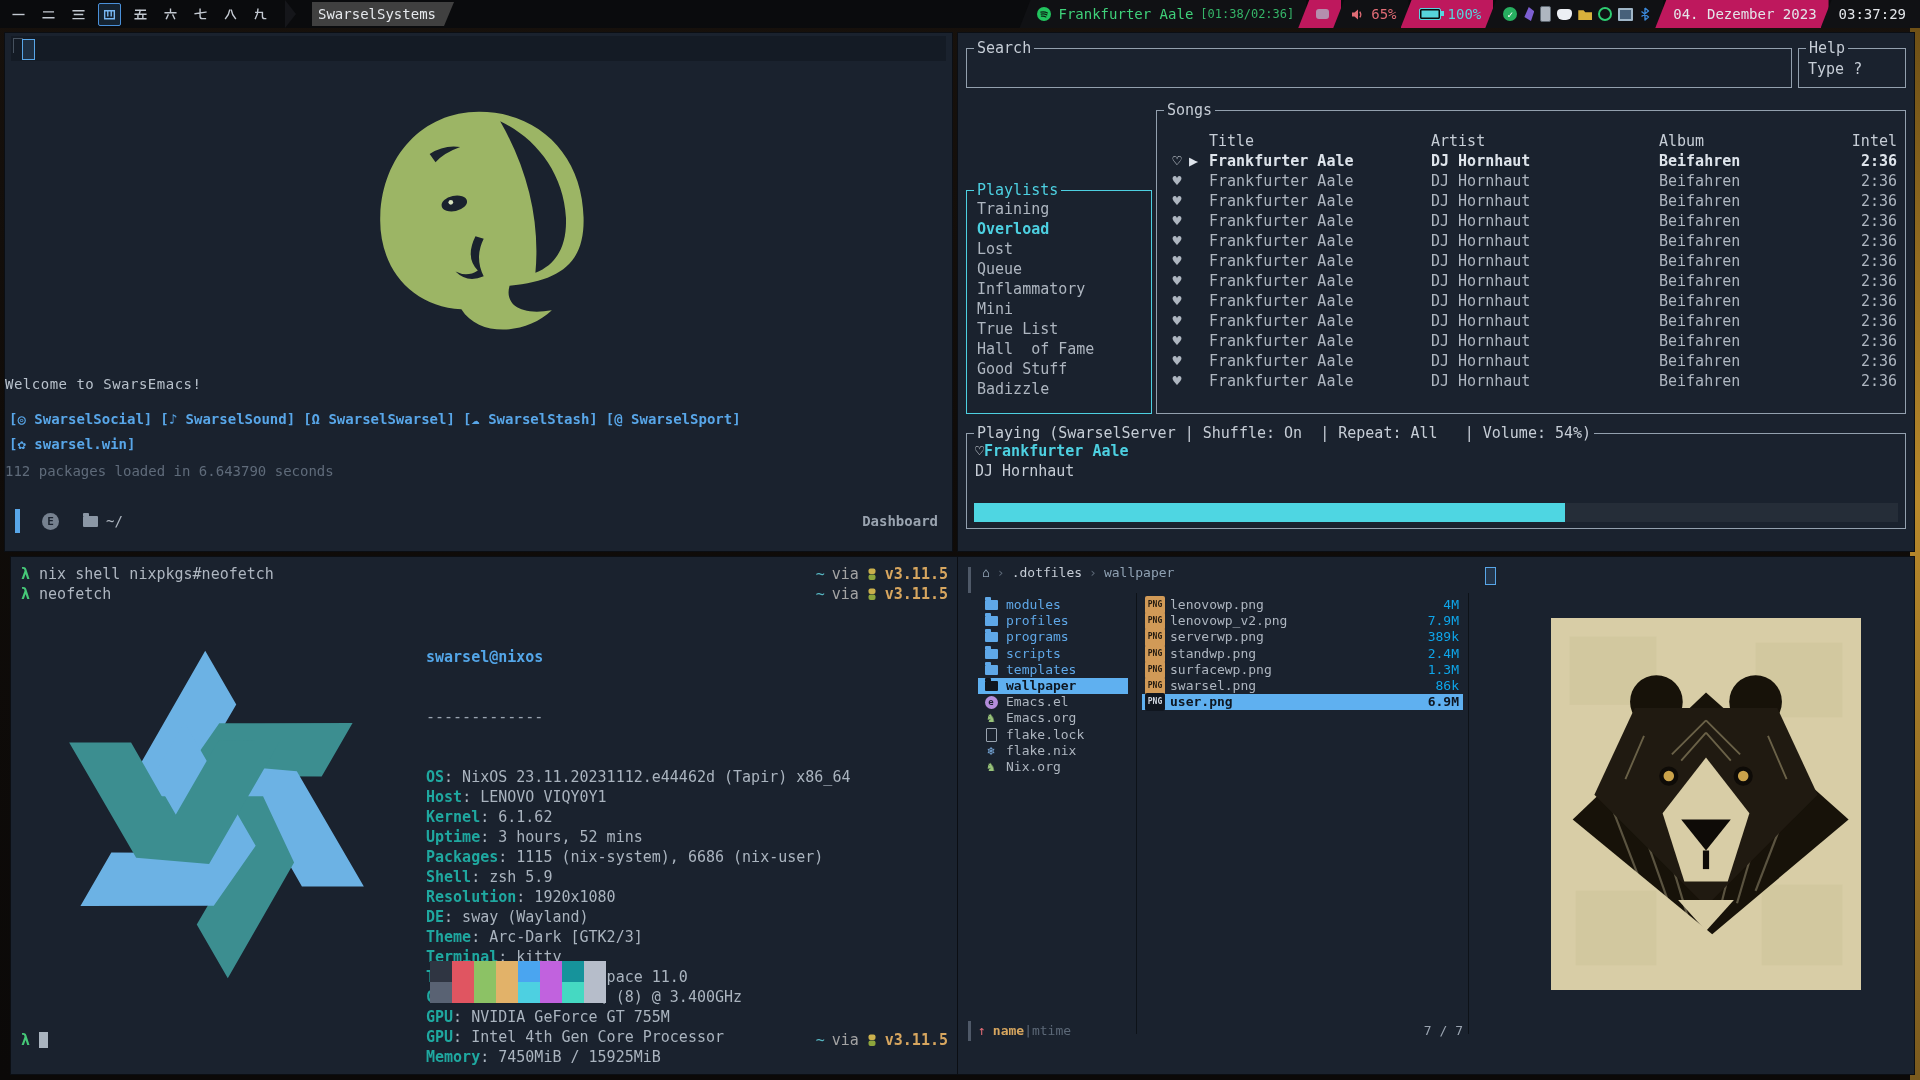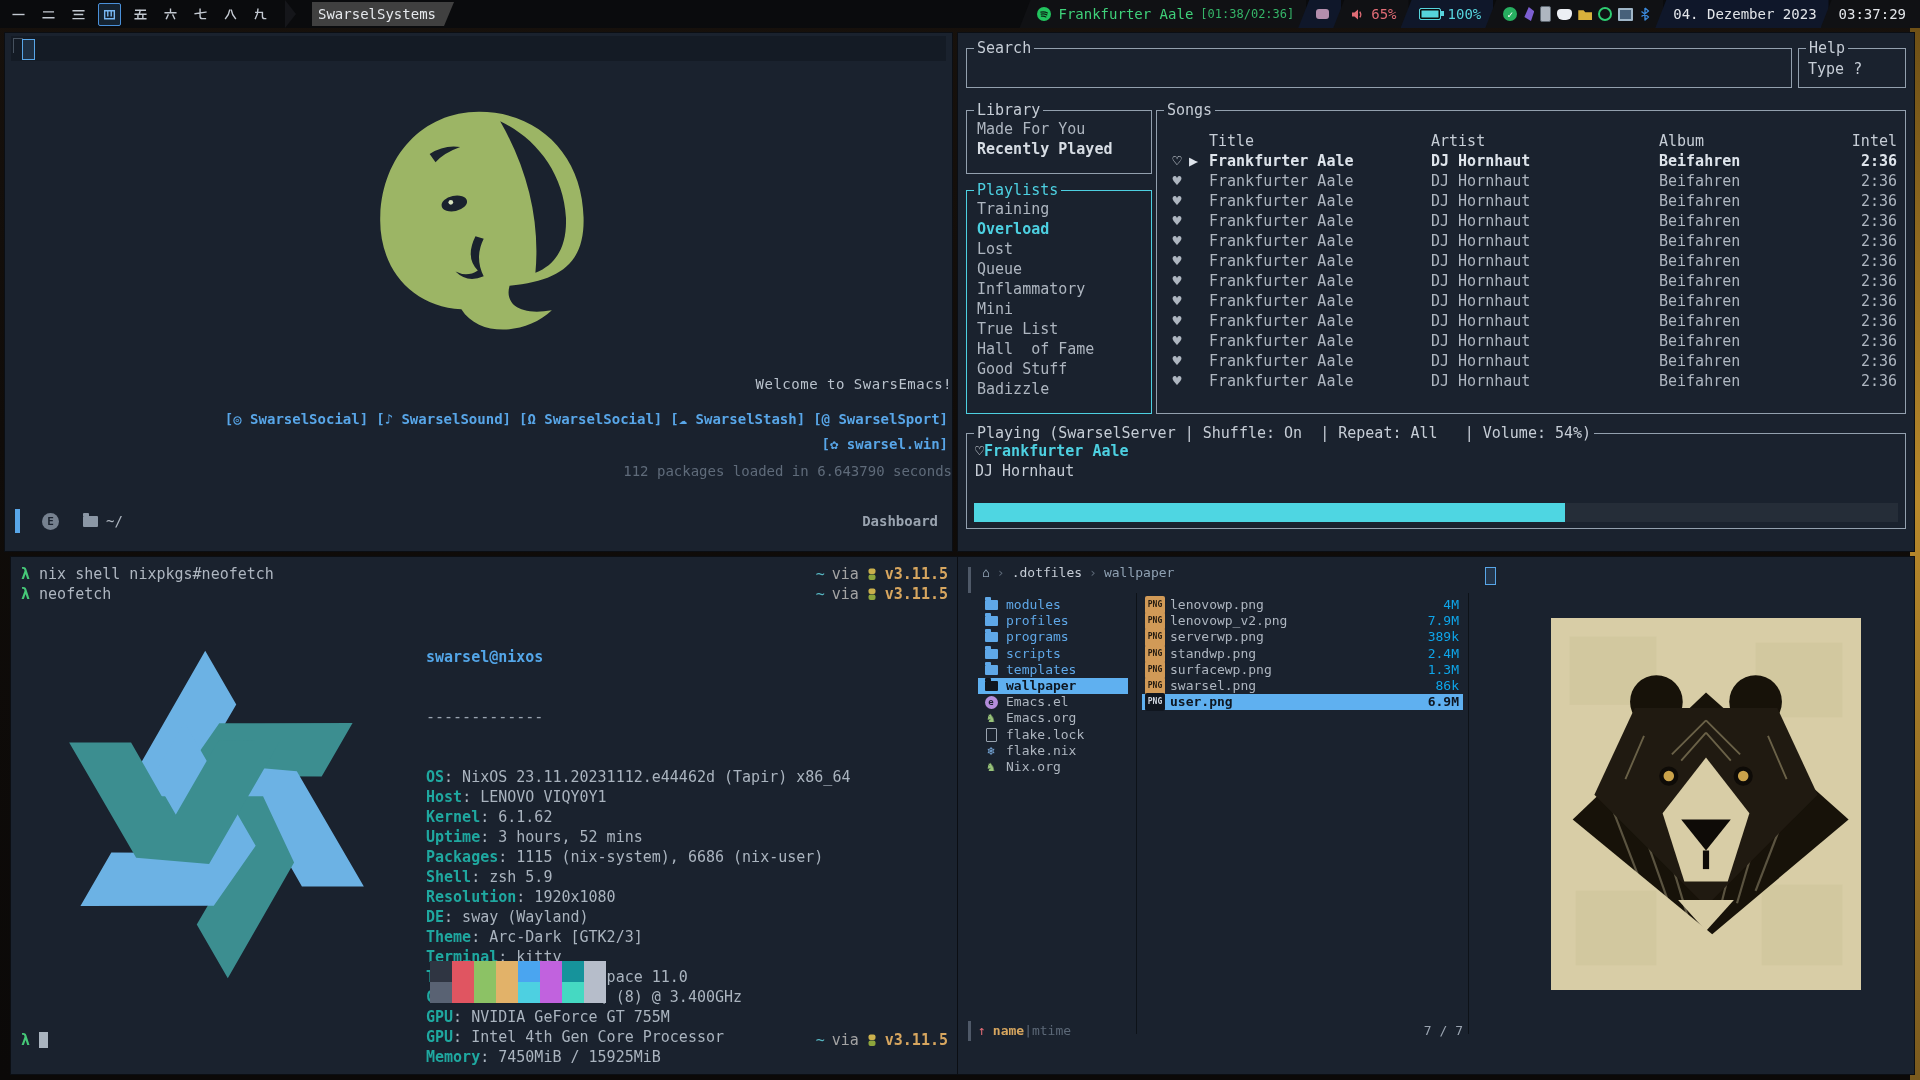--- a/index.html
+++ b/index.html
@@ -19,21 +19,21 @@
   .ws svg{width:15px;height:15px;fill:none;stroke:#c3c9d1;stroke-width:1.3;stroke-linecap:square}
   .ws.active{border:1px solid #4a90d9;background:rgba(74,144,217,.18)}
   .ws.active svg{stroke:#79b8f3}
   .tb-arrow{width:0;height:0;border-top:14px solid transparent;border-bottom:14px solid transparent;
             border-left:11px solid #15161a;margin-left:14px}
   .tb-title{margin-left:16px;color:#e6e9ed;background:#404040;padding:4px 18px 4px 6px;
             clip-path:polygon(0 0,100% 0,calc(100% - 10px) 100%,0 100%)}
   .tb-right{display:flex;align-items:center;height:28px}
   .pl-seg{display:flex;align-items:center;gap:7px;height:28px;padding:0 12px 0 18px;
           clip-path:polygon(11px 0,100% 0,100% 100%,0 100%);margin-left:-8px}
-  .pl-a{background:#101114}.pl-b{background:#0f172a}
+  .pl-a{background:#101114}.pl-b{background:#be185d}
   .sp-track{color:#3fd17a}.sp-time{color:#35b468;font-size:12px}
   .vol-text{color:#e06c75}.bat-text{color:#56d4dd}
   .tb-date,.tb-clock{color:#e3e6ea}
   .tray-row{display:flex;align-items:center;gap:6px}
   .tray{display:inline-flex;align-items:center;justify-content:center}
   .tray-checkmark{width:14px;height:14px;background:#27ae60;border-radius:50%;color:#fff;font-size:10px}
   .tray-shard{width:11px;height:14px;background:#7d5fd3;clip-path:polygon(50% 0,100% 30%,70% 100%,10% 72%)}
   .tray-phone{width:9px;height:14px;background:#aeb6c0;border-radius:2px;border:1px solid #5c6670}
   .tray-discord{width:15px;height:11px;background:#eceff4;border-radius:4px 4px 6px 6px}
   .tray-folder{width:14px;height:12px;background:#d9b13b;clip-path:polygon(0 18%,38% 18%,50% 36%,100% 36%,100% 100%,0 100%)}
@@ -44,21 +44,21 @@
   
   .window{position:absolute;background:#1a222e;box-shadow:0 0 0 1px #0b0e13}
   #win-emacs{left:5px;top:33px;width:947px;height:518px;font-size:14px}
   #win-music{left:958px;top:33px;width:956px;height:518px}
   #win-term{left:11px;top:557px;width:947px;height:517px}
   #win-files{left:958px;top:557px;width:956px;height:517px;font-size:13px}
   .corner{position:absolute;width:9px;height:14px;border-left:1.5px solid #5c6877;border-top:1.5px solid #5c6877;opacity:.7}
   .cursor-box{position:absolute;width:11px;height:19px;border:1.5px solid #58a6e8;background:rgba(88,166,232,.15)}
   
   #emacs-tabline{position:absolute;left:6px;top:3px;right:6px;height:25px;background:#141b25}
-  #emacs-body{position:absolute;inset:0;text-align:right}
+  #emacs-body{position:absolute;inset:0;text-align:left}
   #emacs-logo{position:absolute;left:50%;top:71px;transform:translateX(-50%)}
   #emacs-welcome{position:absolute;left:0;right:0;top:343px;color:#b9c2cc;letter-spacing:.5px}
   #dash-links{position:absolute;left:0;right:0;top:378px;color:#58a6e8;font-weight:bold}
   #dash-link2{position:absolute;left:0;right:0;top:403px;color:#58a6e8;font-weight:bold}
   .dlink{margin:0 4px;cursor:pointer}
   #emacs-loadmsg{position:absolute;left:0;right:0;top:430px;color:#5f6b7a}
   #emacs-modeline{position:absolute;left:6px;right:6px;bottom:16px;height:28px;display:flex;align-items:center}
   #ml-bar{width:5px;height:24px;background:#58a6e8;margin-left:4px}
   .ml-icon-e{width:17px;height:17px;border-radius:50%;background:#76818f;color:#1a222e;font-size:11px;font-weight:bold;
              display:inline-flex;align-items:center;justify-content:center;margin-left:22px}
@@ -255,47 +255,40 @@
   <div id="emacs-body">
     <svg id="emacs-logo" width="235" height="260" viewBox="0 0 200 220">
       <path fill="#9cb565" d="M100 6 C152 6 188 44 189 96 C190 134 170 150 126 154 C122 168 132 180 162 175 C140 196 100 198 85 174 C42 172 14 138 16 94 C18 44 52 6 100 6 Z"></path>
       <path fill="#1a222e" d="M118 14 C148 28 172 58 174 96 C175 120 166 136 148 143 C152 100 142 56 118 14 Z"></path>
       <ellipse fill="#1a222e" cx="79" cy="84" rx="11" ry="6.5" transform="rotate(-12 79 84)"></ellipse>
       <path fill="#1a222e" d="M97 112 Q88 130 99 141 Q90 147 80 142 Q90 152 104 146 Q96 130 104 114 Z"></path>
       <path fill="#1a222e" d="M58 42 Q70 34 84 36 Q70 41 63 49 Z"></path>
       <circle fill="#d8e3c0" cx="76" cy="83" r="2"></circle>
     </svg>
     <div id="emacs-welcome">Welcome to SwarsEmacs!</div>
-    <div id="dash-links"><span class="dlink">[◎ SwarselSocial]</span><span class="dlink">[♪ SwarselSound]</span><span class="dlink">[Ω SwarselSocial]</span><span class="dlink">[☁ SwarselStash]</span><span class="dlink">[@ SwarselSport]</span></div>
+    <div id="dash-links"><span class="dlink">[◎ SwarselSocial]</span><span class="dlink">[♪ SwarselSound]</span><span class="dlink">[Ω SwarselSwarsel]</span><span class="dlink">[☁ SwarselStash]</span><span class="dlink">[@ SwarselSport]</span></div>
     <div id="dash-link2"><span class="dlink">[✿ swarsel.win]</span></div>
     <div id="emacs-loadmsg">112 packages loaded in 6.643790 seconds</div>
   </div>
   <div id="emacs-modeline">
     <span id="ml-bar"></span>
     <span class="ml-icon-e">E</span>
     <span class="ml-folder"></span>
     <span id="ml-path">~/</span>
     <span id="ml-mode">Dashboard</span>
   </div>
 </div>
 
 <div class="window" id="win-music">
   <div class="box" id="search-box">
     <span class="box-label">Search</span>
   </div>
   <div class="box" id="help-box">
     <span class="box-label">Help</span>
     <div id="help-text">Type ?</div>
-  </div>
-  <div class="box" id="library-box">
-    <span class="box-label">Library</span>
-    <div class="side-list" id="library-list">
-        <div class="side-item">Made For You</div>
-        <div class="side-item bold">Recently Played</div>
-      </div>
   </div>
   <div class="box" id="playlists-box">
     <span class="box-label">Playlists</span>
     <div class="side-list" id="playlists-list">
         <div class="side-item">Training</div>
         <div class="side-item active">Overload</div>
         <div class="side-item">Lost</div>
         <div class="side-item">Queue</div>
         <div class="side-item">Inflammatory</div>
         <div class="side-item">Mini</div>

